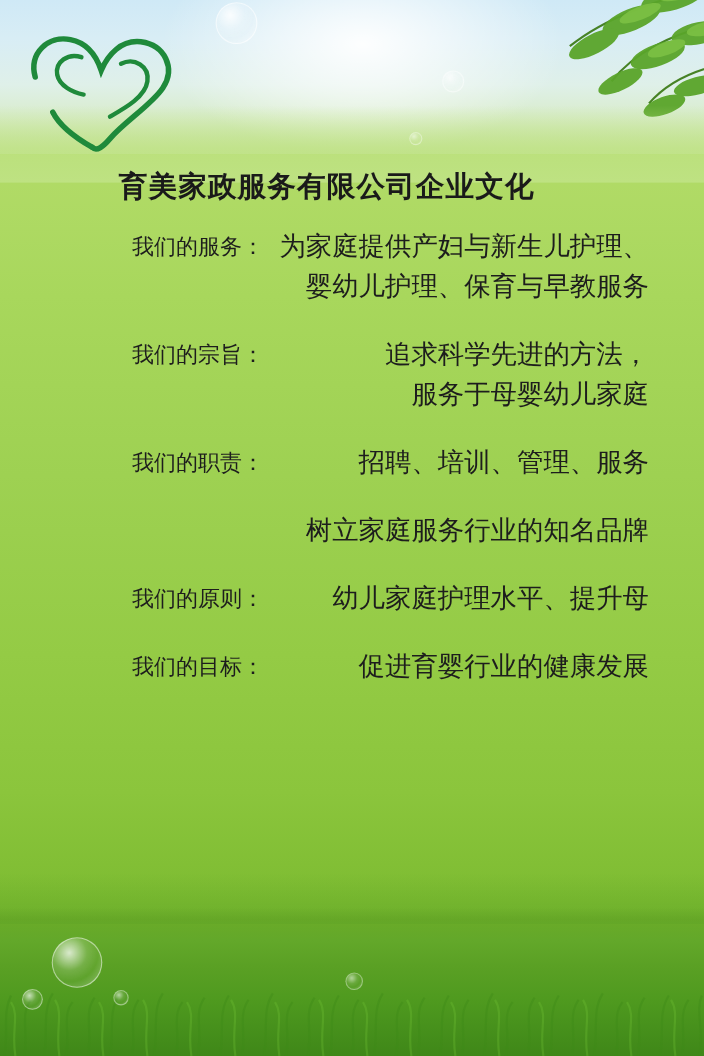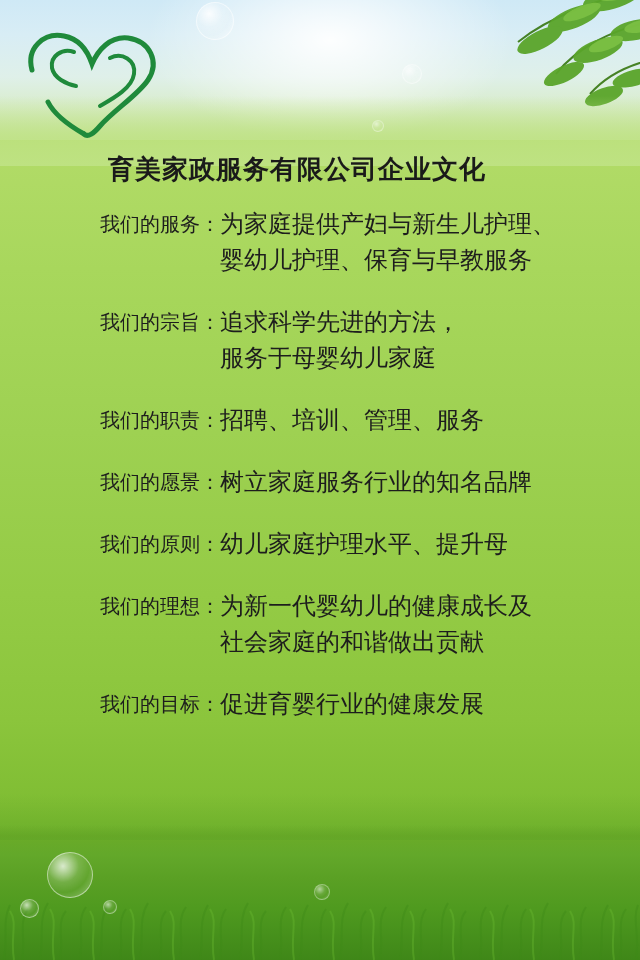--- a/index.html
+++ b/index.html
@@ -110,22 +110,23 @@
     font-size: 26px;
     font-weight: bold;
     color: #1a1a1a;
     letter-spacing: 1px;
     font-family: Liberation Sans, sans-serif;
   }
 
   
   .content {
     position: absolute;
-    left: 100px; top: 206px;
+    left: 120px; top: 206px;
     width: 470px;
+    text-align: right;
   }
   .entry {
     display: flex;
     align-items: flex-start;
     margin-bottom: 26px;
   }
   .entry-label {
     flex: 0 0 auto;
     font-size: 20px;
     color: #1d1d1d;
@@ -237,40 +238,32 @@
     </div>
 
     <div class="entry">
       <div class="entry-label">我们的职责：</div>
       <div class="entry-value">
         <div>招聘、培训、管理、服务</div>
       </div>
     </div>
 
     <div class="entry">
-      <div class="entry-label">我们的愿景：</div>
       <div class="entry-value">
         <div>树立家庭服务行业的知名品牌</div>
       </div>
     </div>
 
     <div class="entry">
       <div class="entry-label">我们的原则：</div>
       <div class="entry-value">
         <div>幼儿家庭护理水平、提升母</div>
       </div>
     </div>
 
-    <div class="entry">
-      <div class="entry-label">我们的理想：</div>
-      <div class="entry-value">
-        <div>为新一代婴幼儿的健康成长及</div>
-        <div>社会家庭的和谐做出贡献</div>
-      </div>
-    </div>
 
     <div class="entry">
       <div class="entry-label">我们的目标：</div>
       <div class="entry-value">
         <div>促进育婴行业的健康发展</div>
       </div>
     </div>
 
   </div>
 

